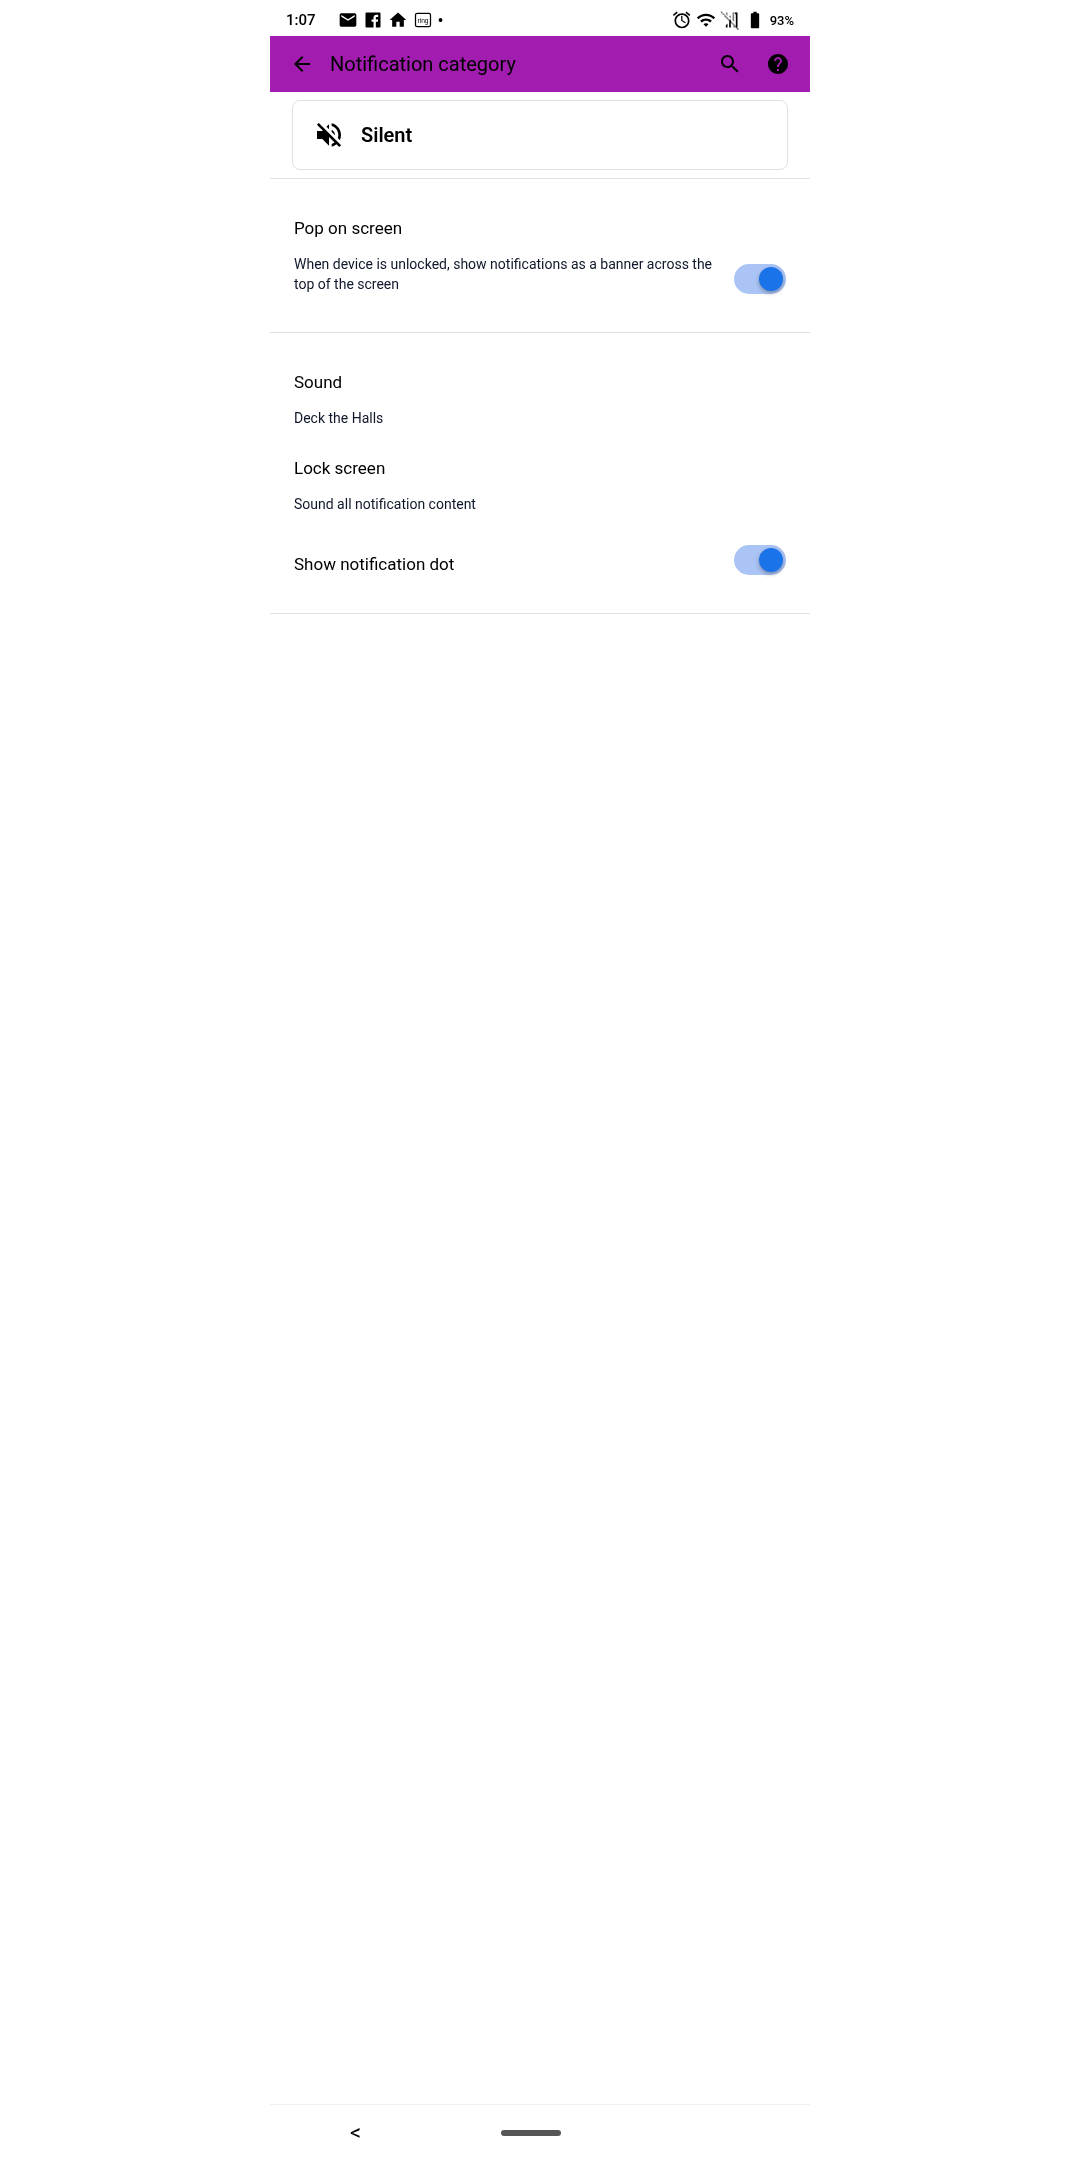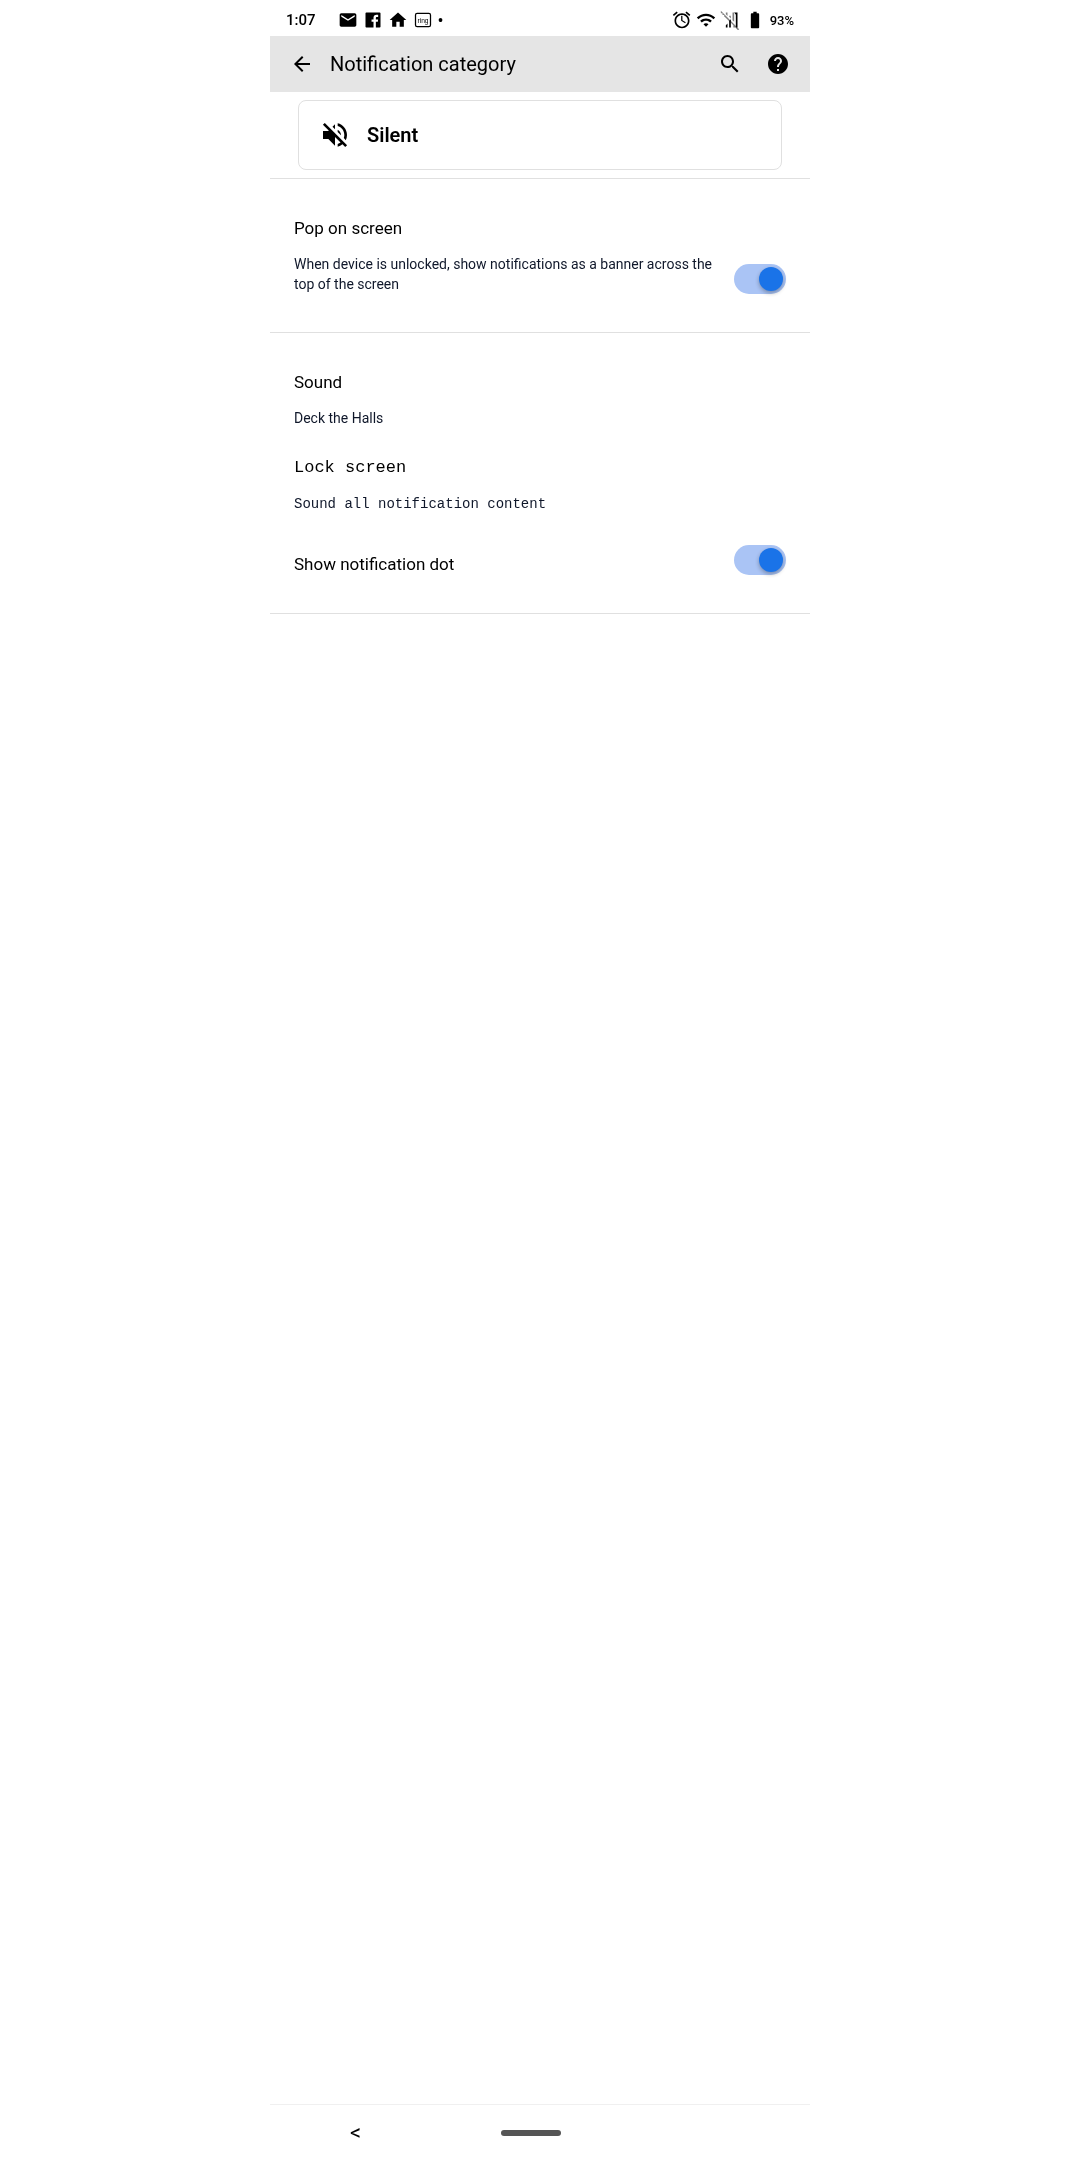--- a/index.html
+++ b/index.html
@@ -58,21 +58,21 @@
       font-size: 13px;
       font-weight: 500;
       color: #000000;
     }
 
     
     .app-bar {
       display: flex;
       align-items: center;
       padding: 8px 12px;
-      background: #e5e5e5;
+      background: #a21caf;
       height: 56px;
     }
 
     .app-bar-back {
       width: 40px;
       height: 40px;
       display: flex;
       align-items: center;
       justify-content: center;
       cursor: pointer;
@@ -98,21 +98,21 @@
       height: 40px;
       display: flex;
       align-items: center;
       justify-content: center;
       cursor: pointer;
       border-radius: 50%;
     }
 
     
     .silent-card {
-      margin: 8px 28px;
+      margin: 8px 22px;
       border: 1.5px solid #e0e0e0;
       border-radius: 8px;
       display: flex;
       align-items: center;
       padding: 18px 20px;
     }
 
     .silent-label {
       font-size: 20px;
       font-weight: 600;
@@ -345,21 +345,21 @@
 <div class="section">
 
   <div class="setting-row" style="cursor:pointer;">
     <div class="setting-text">
       <div class="setting-title">Sound</div>
       <div class="setting-subtitle">Deck the Halls</div>
     </div>
   </div>
 
 
-  <div class="setting-row" style="cursor:pointer;font-family:Liberation Mono, monospace;">
+  <div class="setting-row" style="cursor:pointer;">
     <div class="setting-text">
       <div class="setting-title">Lock screen</div>
       <div class="setting-subtitle">Sound all notification content</div>
     </div>
   </div>
 
   <div class="setting-row">
     <div class="setting-text">
       <div class="setting-title">Show notification dot</div>
     </div>

